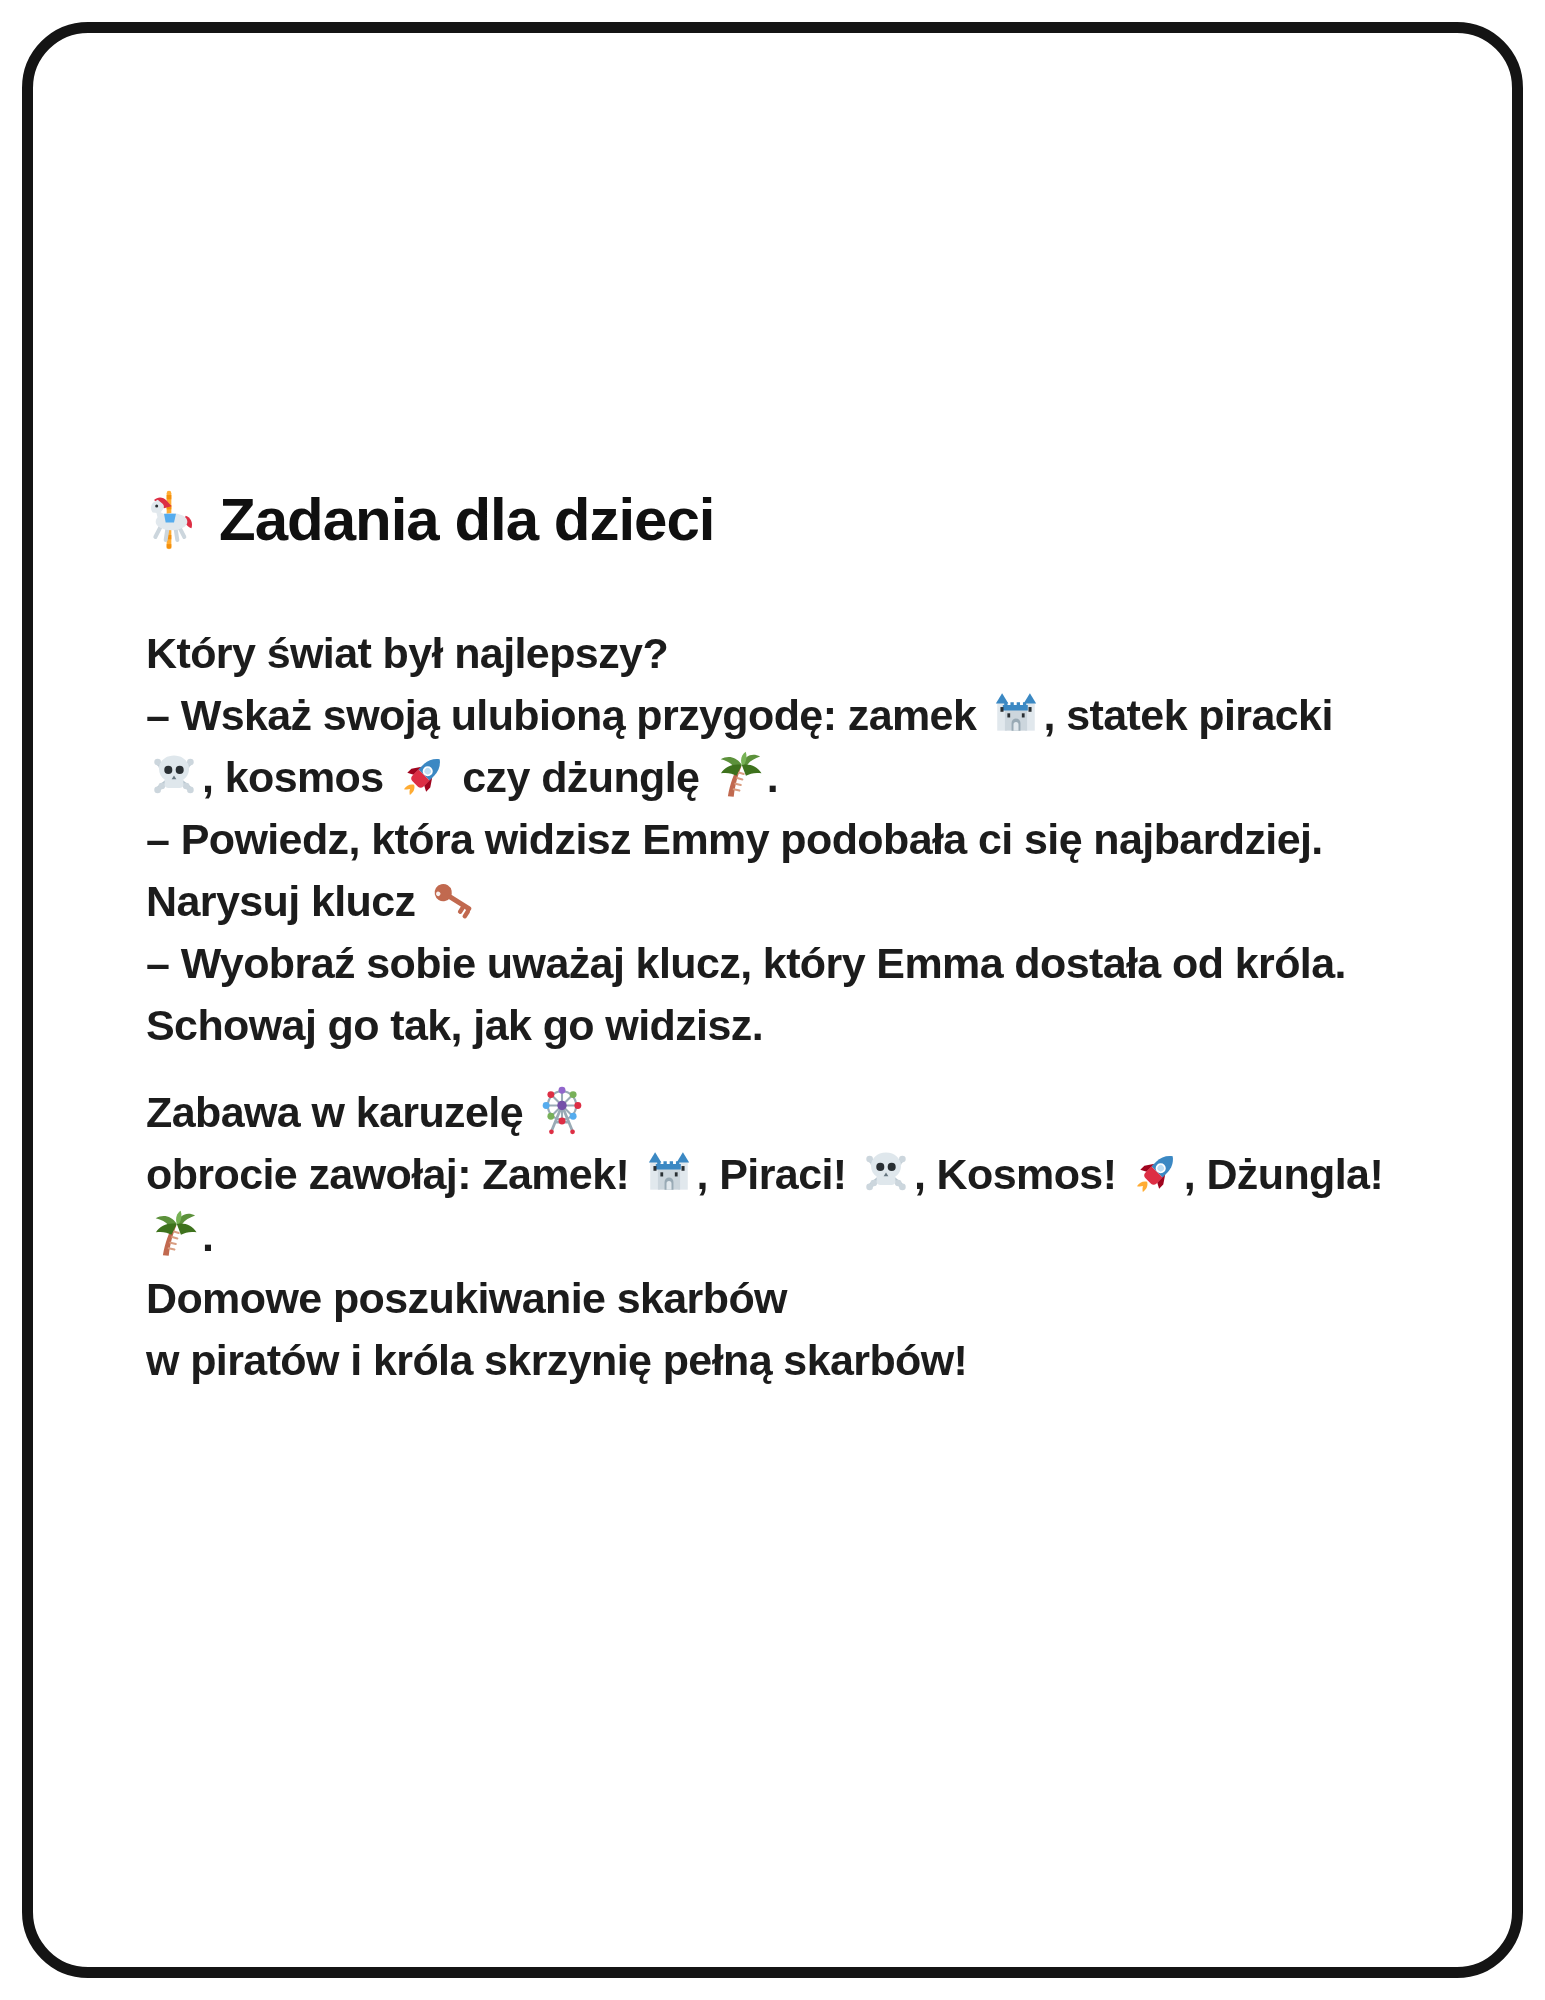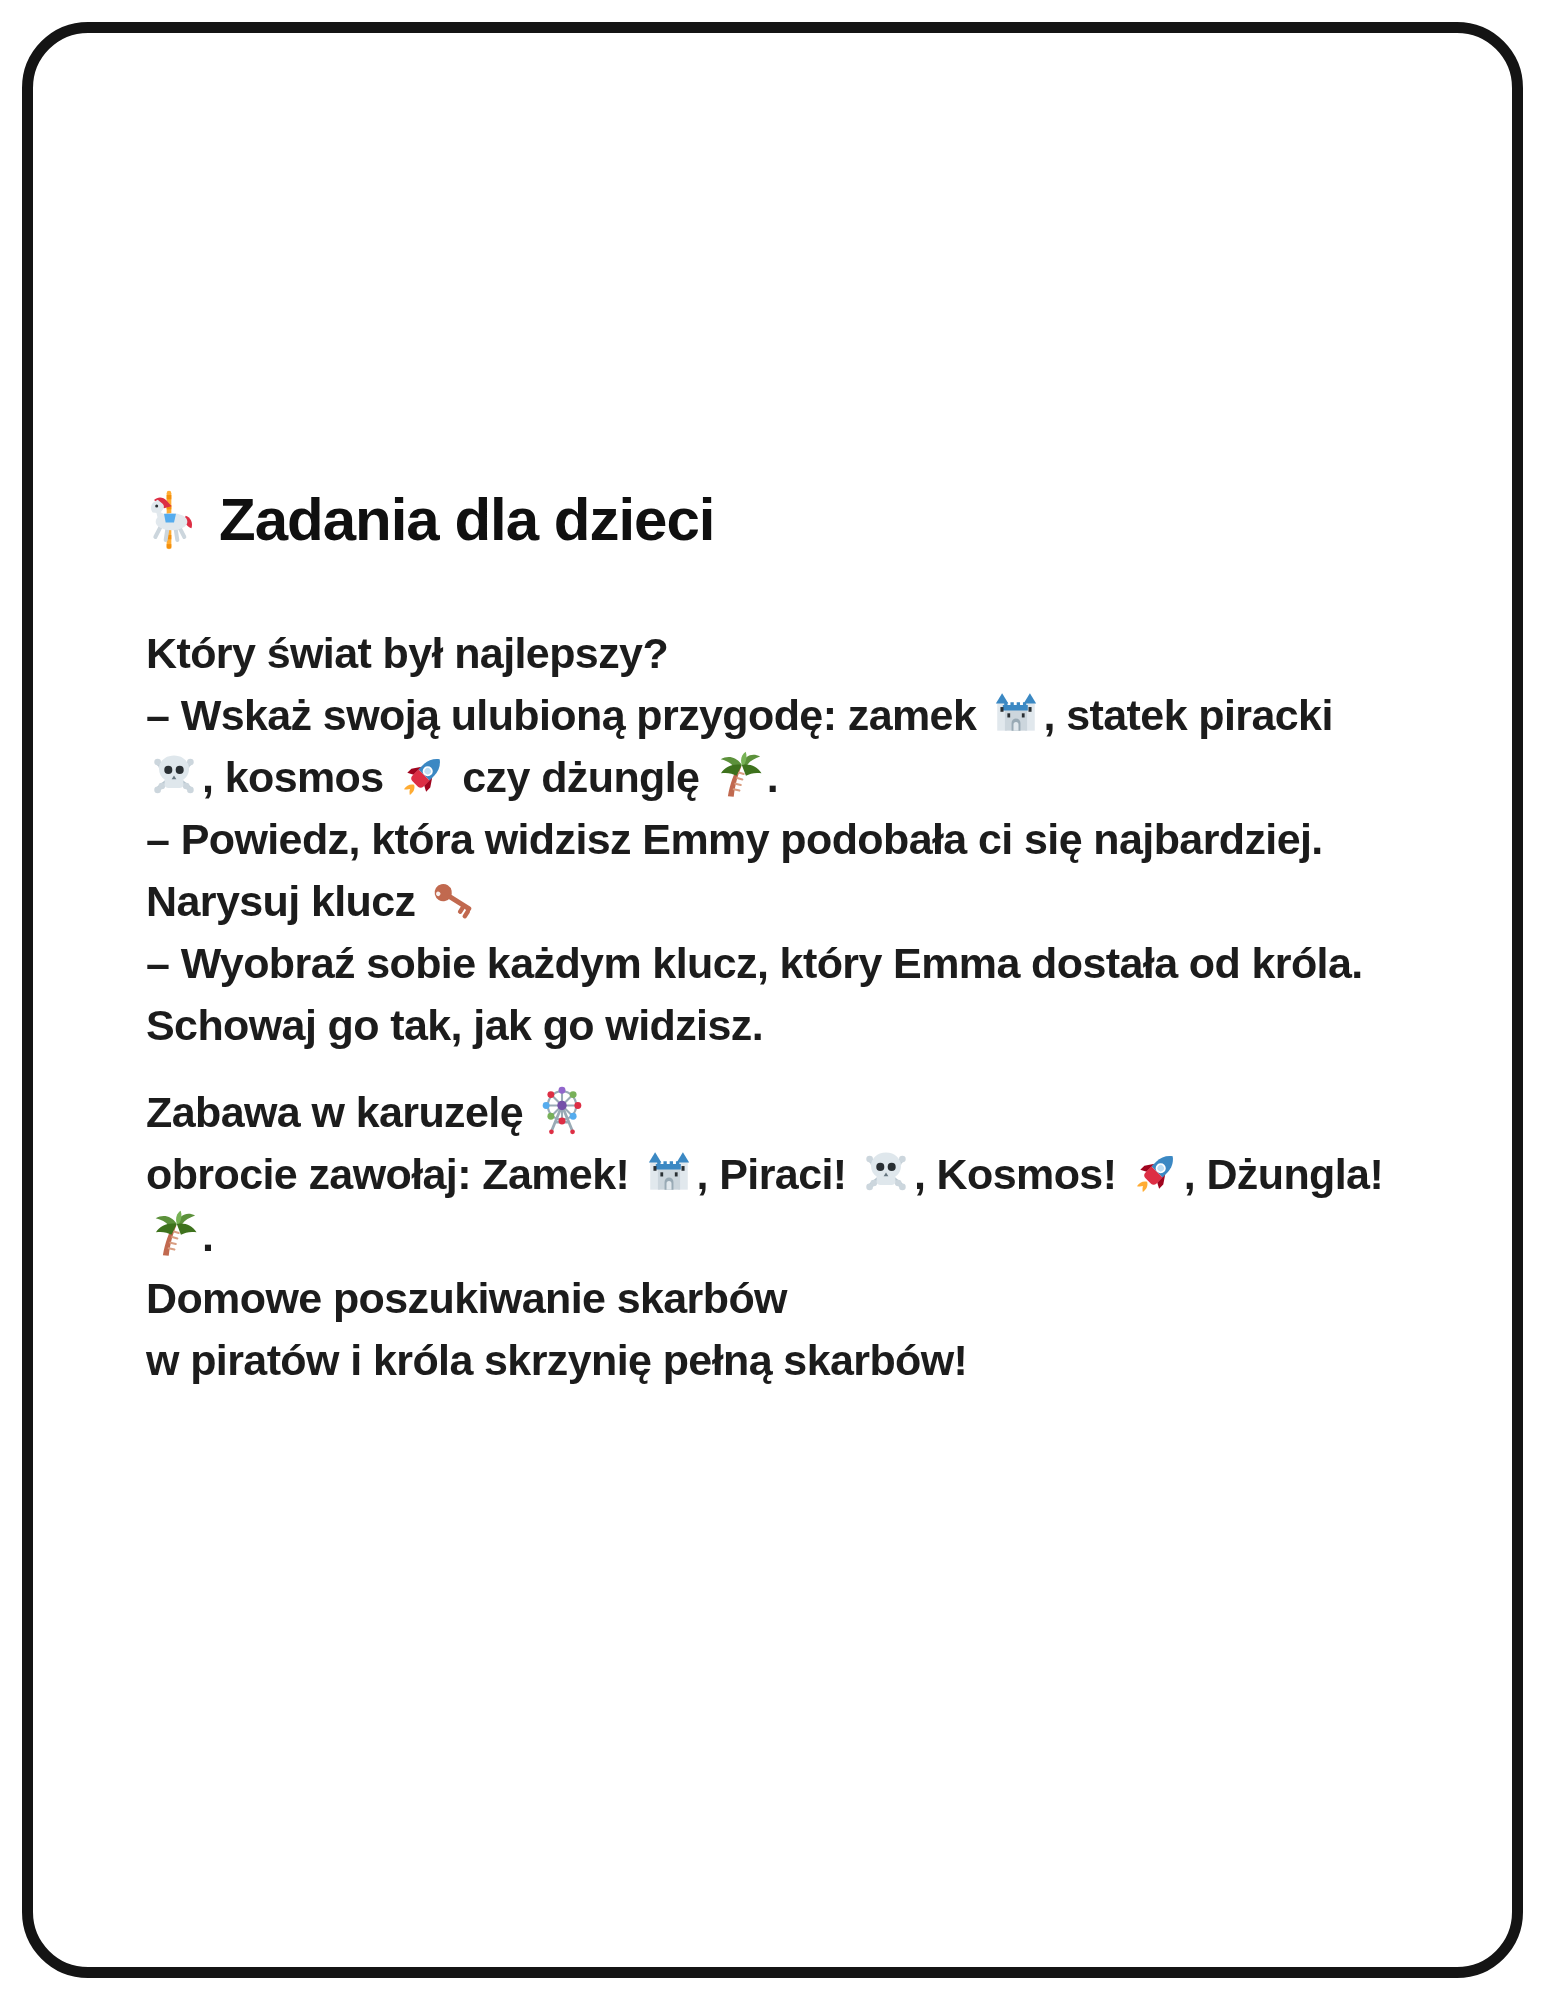--- a/index.html
+++ b/index.html
@@ -161,21 +161,21 @@
             <use href="#sym-skull-crossbones"></use>
           </svg></span>, kosmos <span><svg class="em" viewBox="0 0 36 36">
             <use href="#sym-rocket"></use>
           </svg></span> czy dżunglę <span><svg class="em" viewBox="0 0 36 36">
             <use href="#sym-palm-tree"></use>
           </svg></span>.</div>
       <div class="line">– Powiedz, która widzisz Emmy podobała ci się najbardziej.</div>
       <div class="line">Narysuj klucz <span><svg class="em" viewBox="0 0 36 36">
             <use href="#sym-old-key"></use>
           </svg></span></div>
-      <div class="line">– Wyobraź sobie każdym klucz, który Emma dostała od króla.</div>
+      <div class="line">– Wyobraź sobie uważaj klucz, który Emma dostała od króla.</div>
       <div class="line">Schowaj go tak, jak go widzisz.</div>
     </div>
   <div class="para para-b">
       <div class="line">Zabawa w karuzelę <span><svg class="em" viewBox="0 0 36 36">
             <use href="#sym-ferris-wheel"></use>
           </svg></span></div>
       <div class="line">obrocie zawołaj: Zamek! <span><svg class="em" viewBox="0 0 36 36">
             <use href="#sym-castle"></use>
           </svg></span>, Piraci! <span><svg class="em" viewBox="0 0 36 36">
             <use href="#sym-skull-crossbones"></use>

